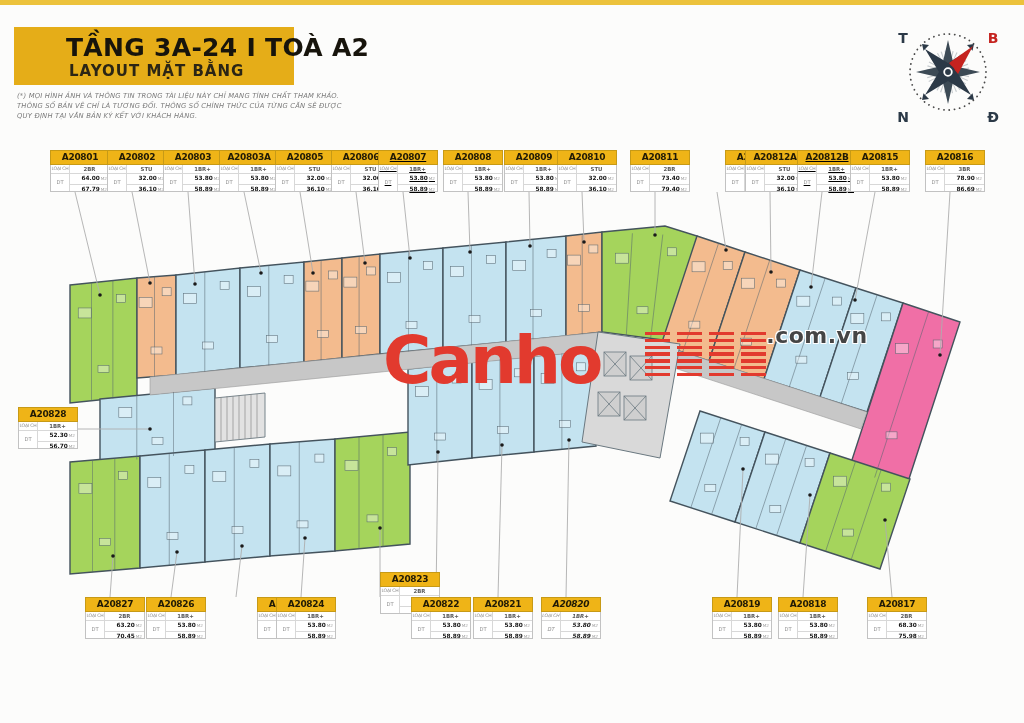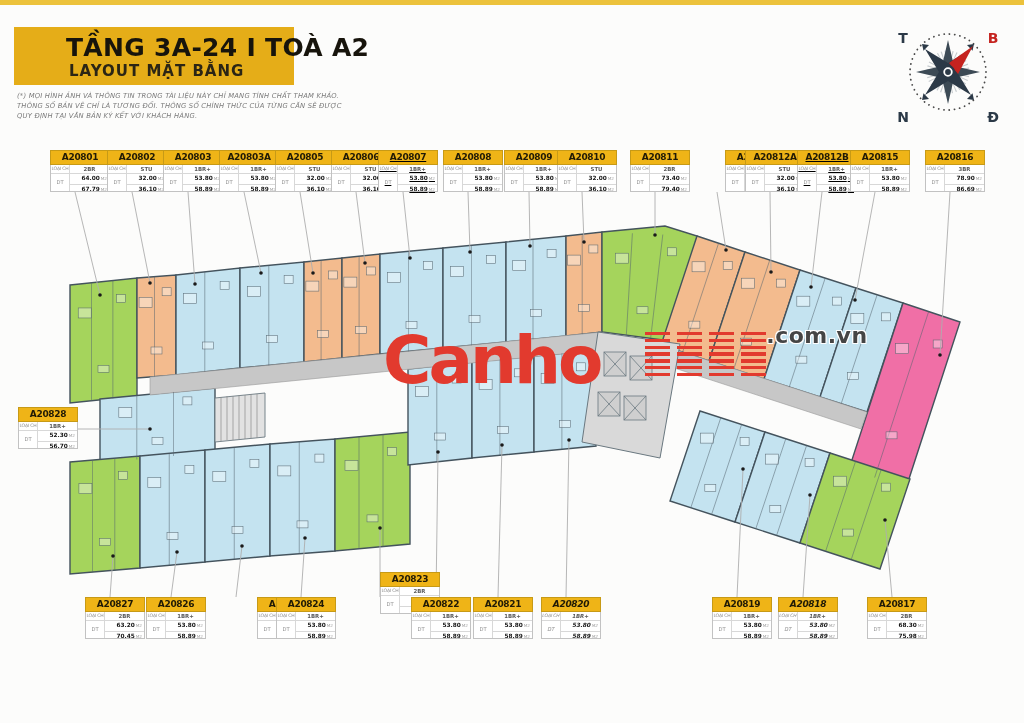--- a/index.html
+++ b/index.html
@@ -727,21 +727,21 @@
       </div>
       <div class="urow r2">
         <div class="ucell l">DT</div>
         <div class="uvals">
           <div class="uval"><span class="num">53.80</span><span class="m2">M2</span></div>
           <div class="uval b"><span class="num">58.89</span><span class="m2">M2</span></div>
         </div>
       </div>
     </div>
   </div>
-    <div class="ulabel" style="left: 778px; top: 597px; font-style: italic;">
+    <div class="ulabel" style="left: 778px; top: 597px;">
     <div class="uhead">A20818</div>
     <div class="utbl">
       <div class="urow r1">
         <div class="ucell l">LOẠI CH</div>
         <div class="ucell rv">1BR+</div>
       </div>
       <div class="urow r2">
         <div class="ucell l">DT</div>
         <div class="uvals">
           <div class="uval"><span class="num">53.80</span><span class="m2">M2</span></div>

